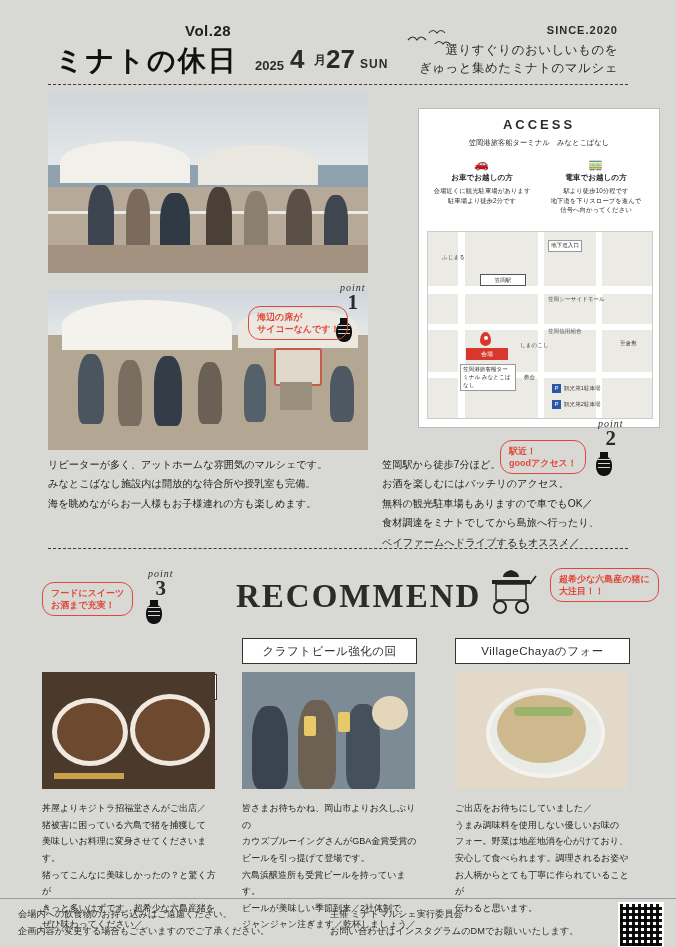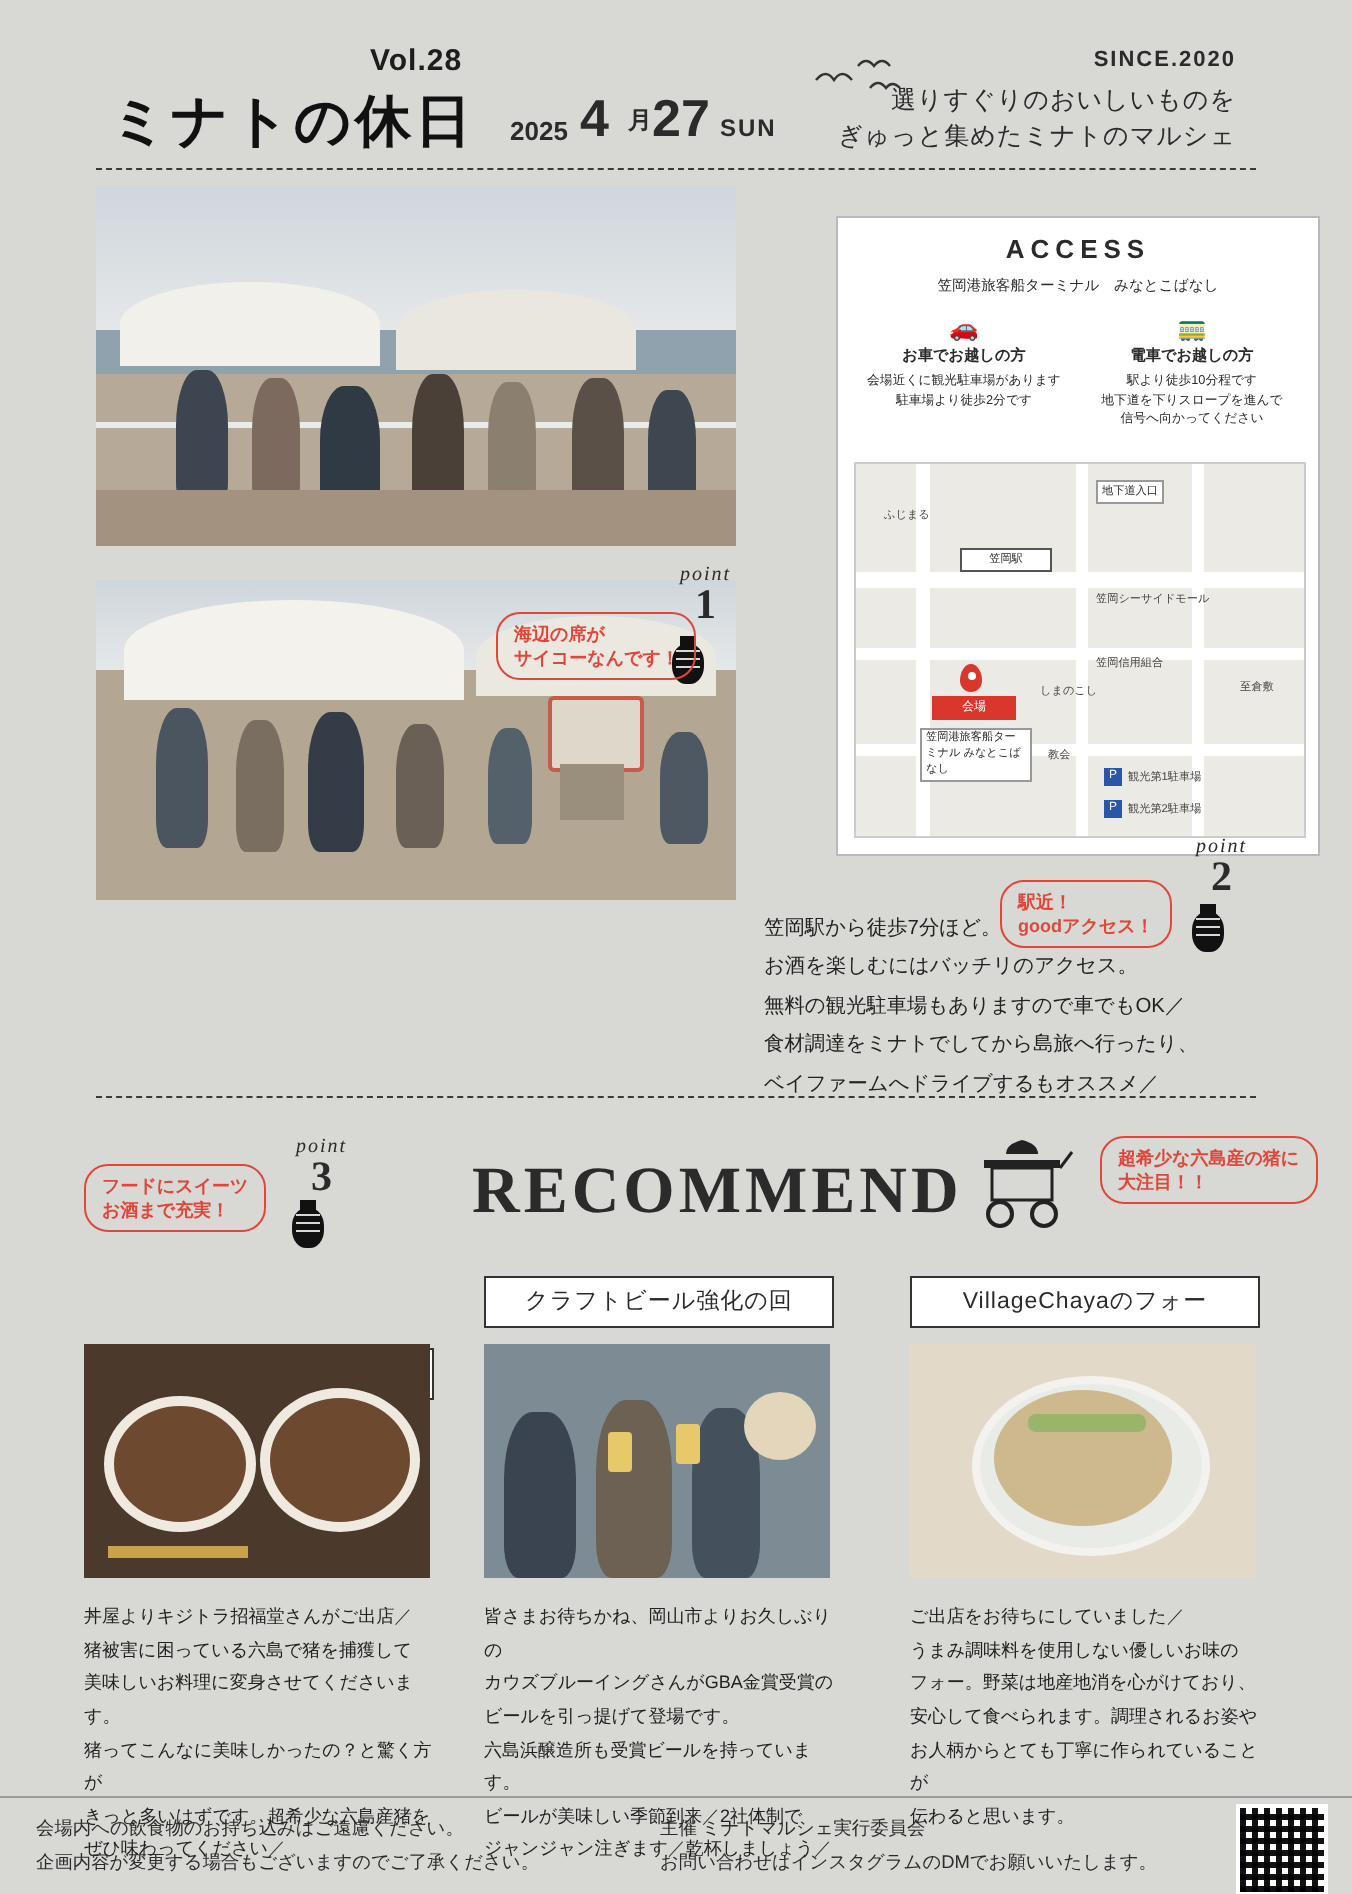--- a/index.html
+++ b/index.html
@@ -259,20 +259,23 @@
     <div class="top"></div>
       <div class="body"></div>
   </div>
   <div class="speech sp2">
     <div class="box">
       <div>駅近！</div>
       <div>goodアクセス！</div>
     </div>
   </div>
 
+  <div class="txtbox tb1" style="white-space:pre-line">リピーターが多く、アットホームな雰囲気のマルシェです。
+みなとこばなし施設内は開放的な待合所や授乳室も完備。
+海を眺めながらお一人様もお子様連れの方も楽しめます。</div>
   <div class="txtbox tb2" style="white-space:pre-line">笠岡駅から徒歩7分ほど。
 お酒を楽しむにはバッチリのアクセス。
 無料の観光駐車場もありますので車でもOK／
 食材調達をミナトでしてから島旅へ行ったり、
 ベイファームへドライブするもオススメ／</div>
 
   <div class="rule" style="top:548px;"></div>
 
   <div class="point p3">
     <div class="lbl">point</div>

